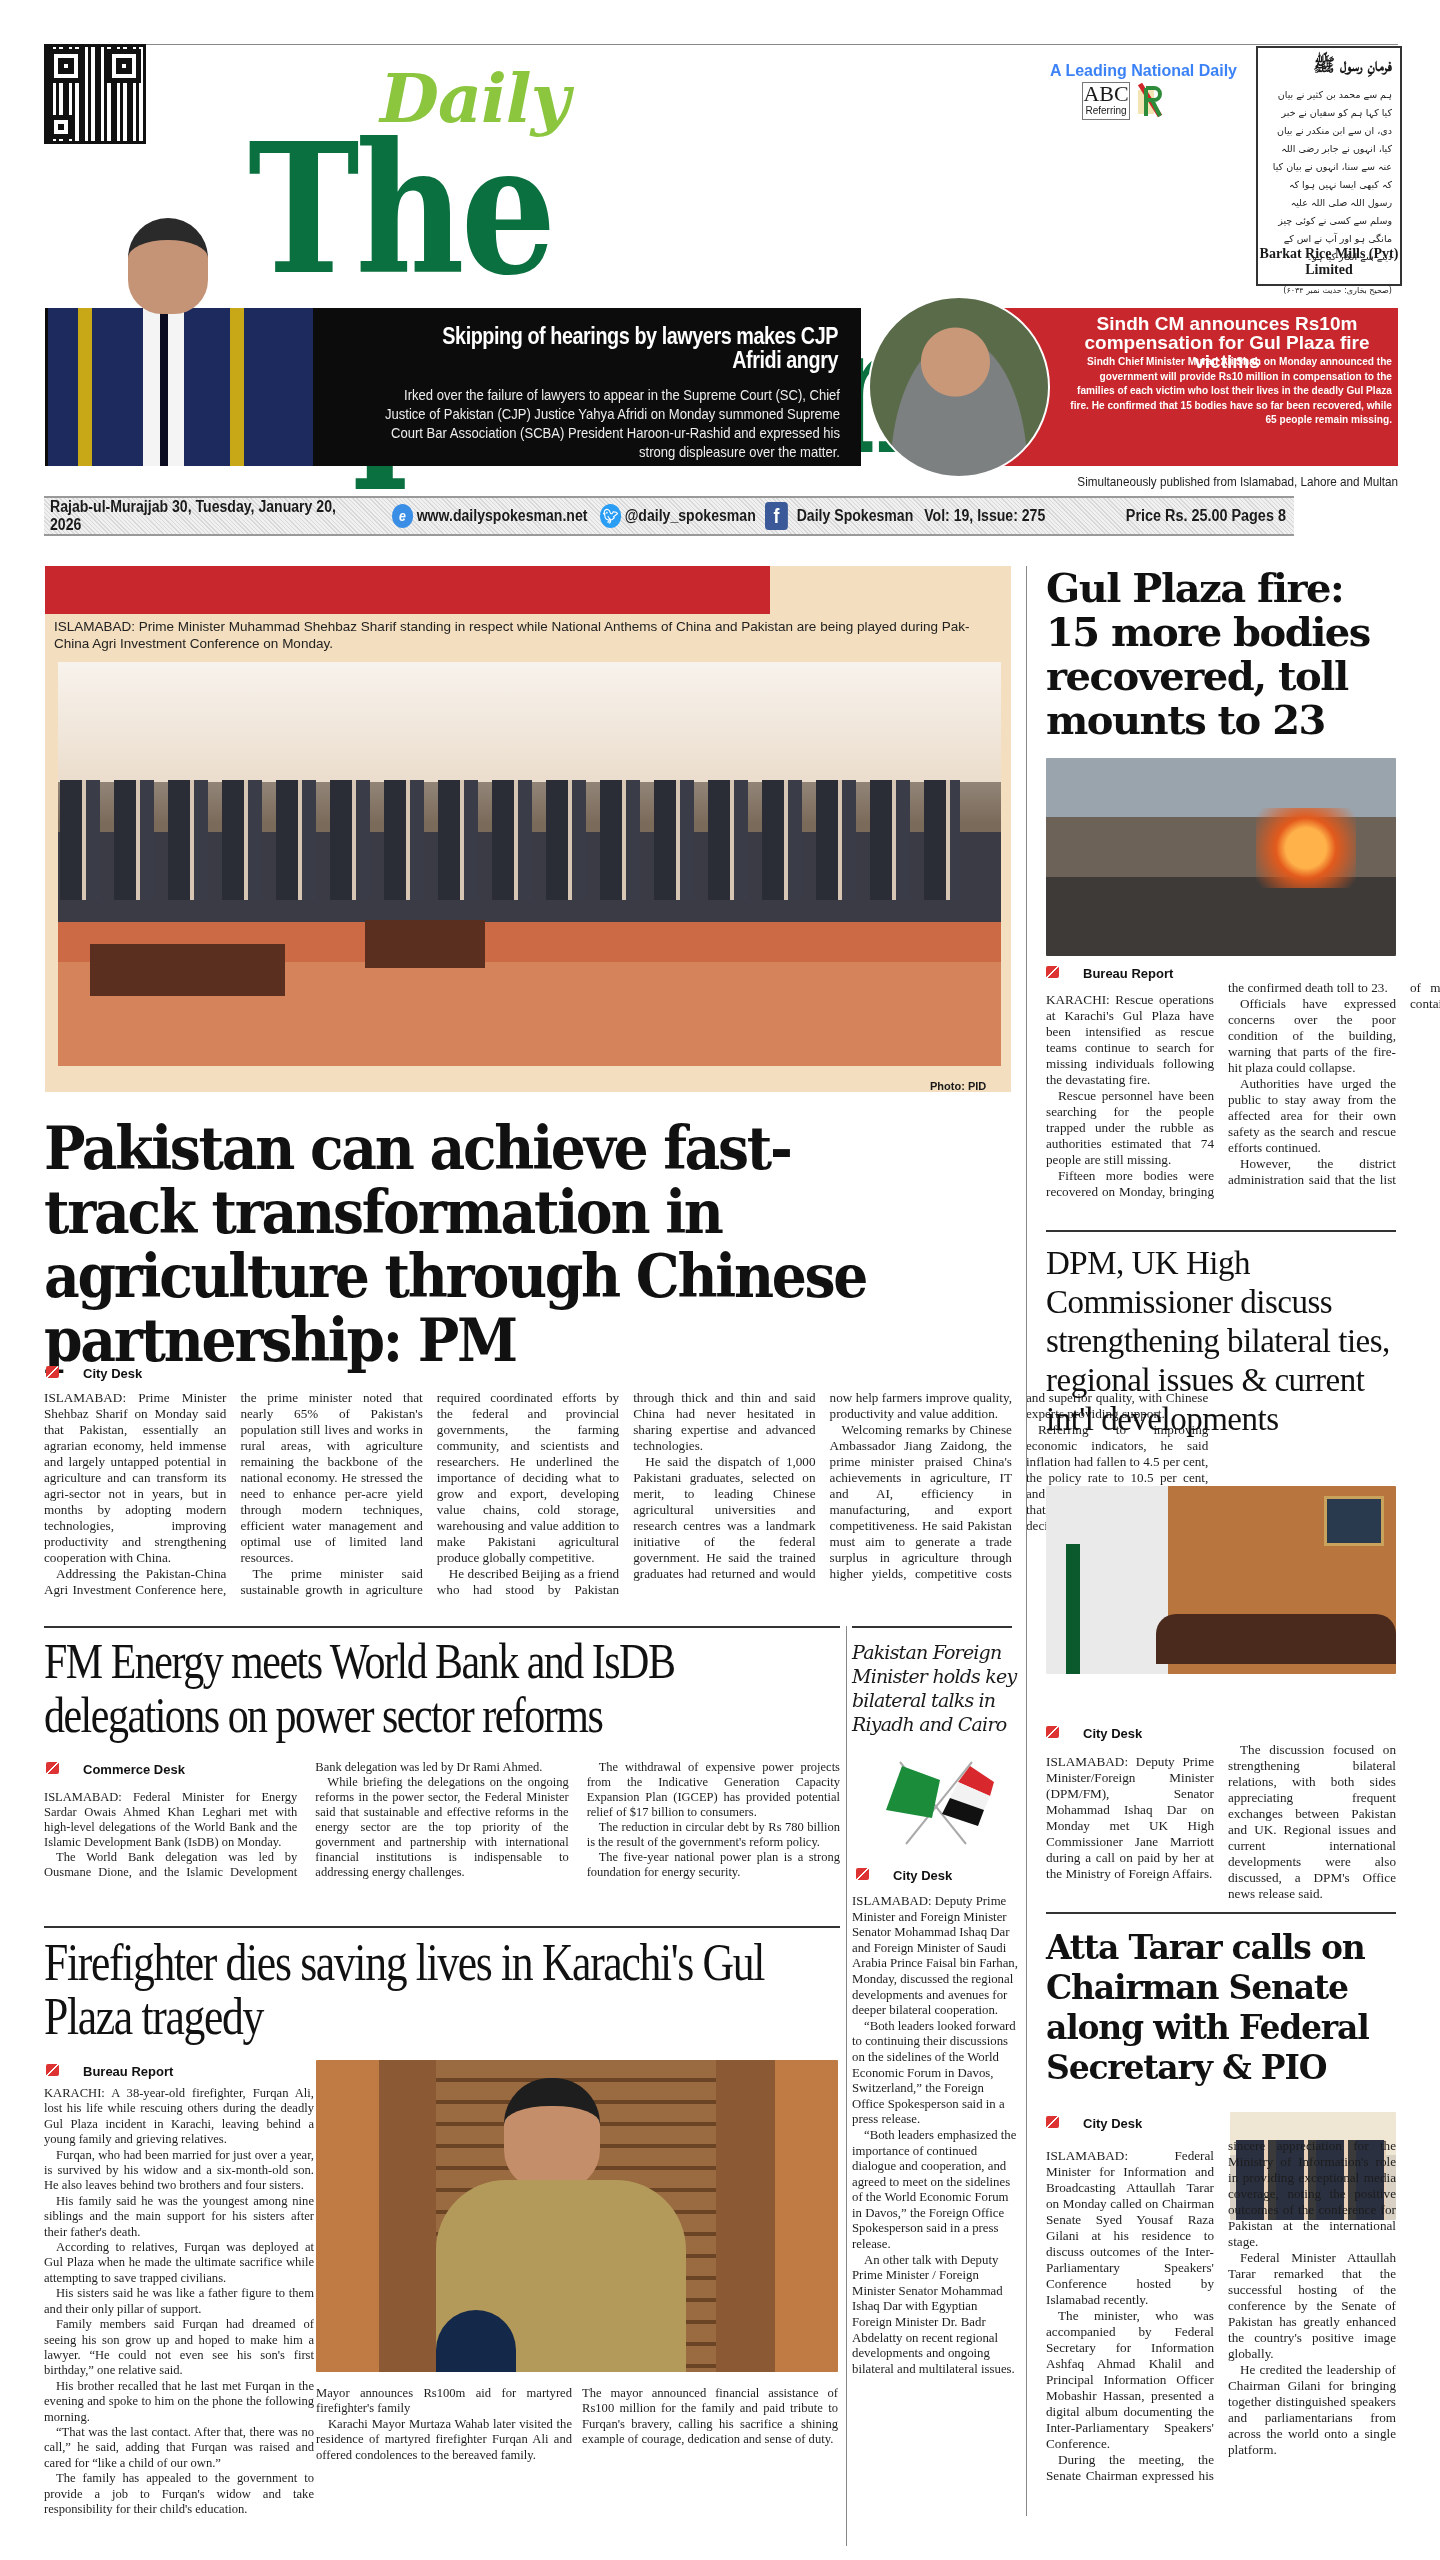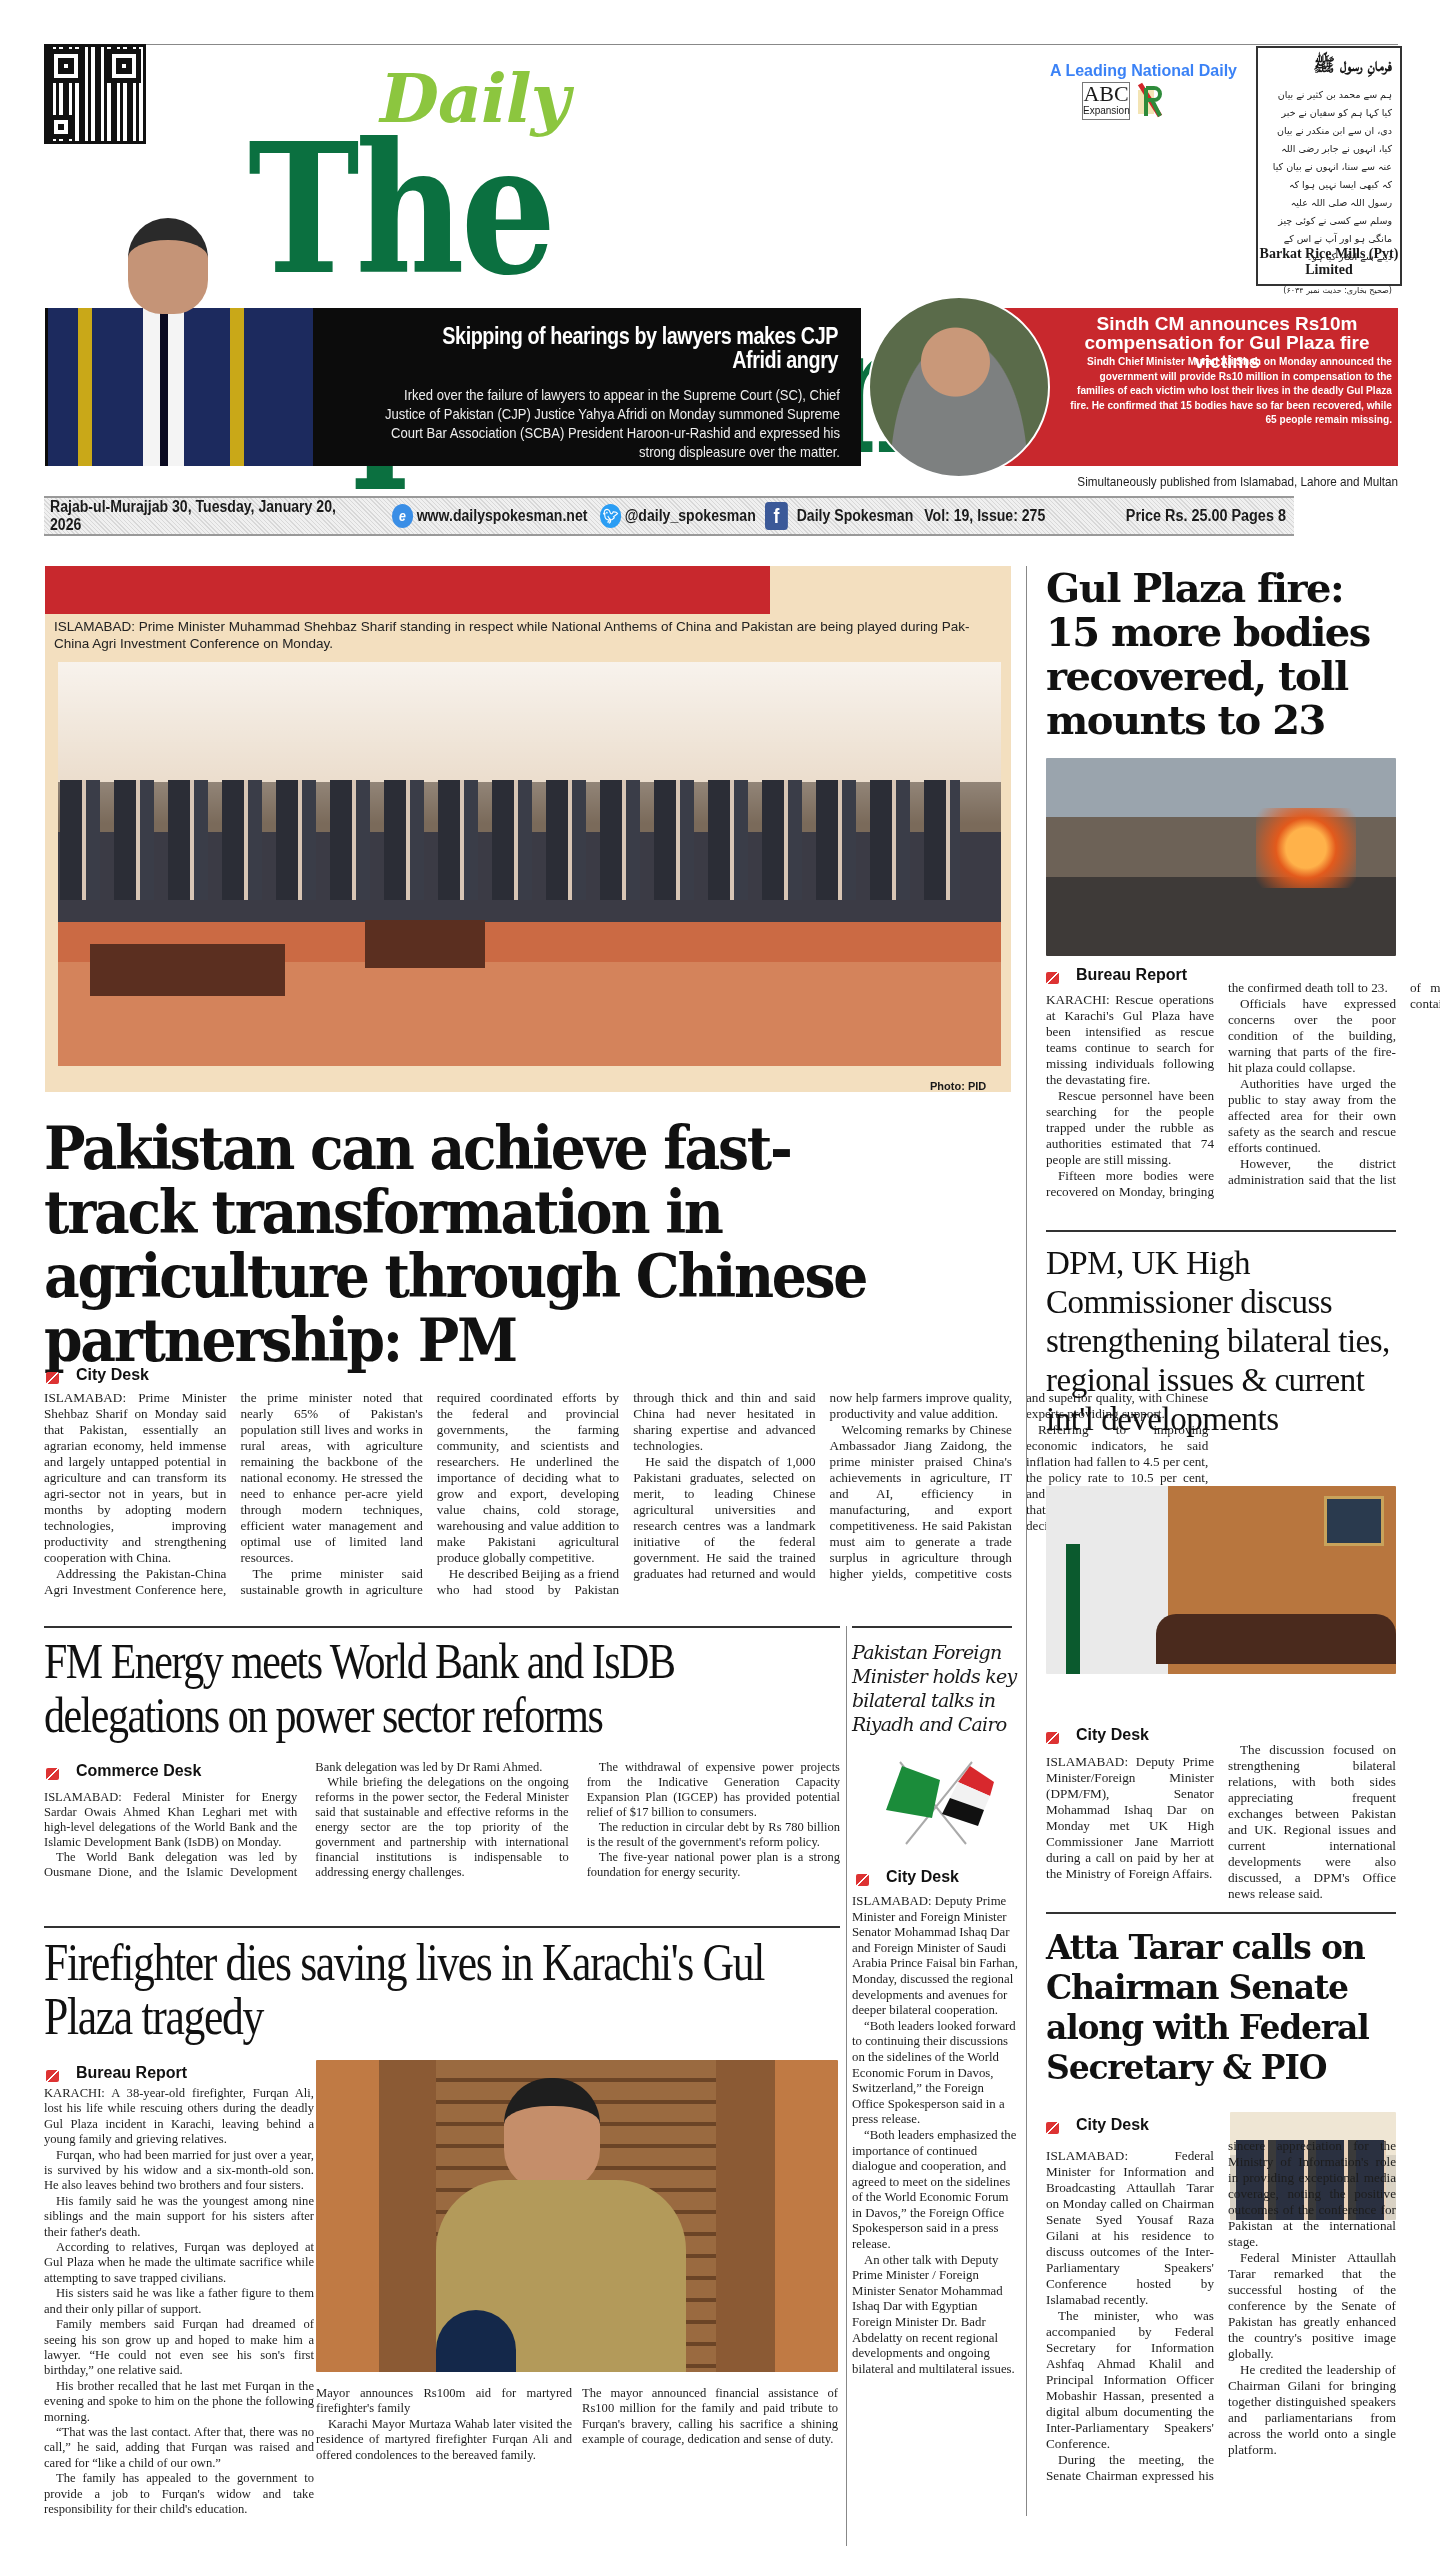--- a/index.html
+++ b/index.html
@@ -42,21 +42,21 @@
 .hero-red{left:45px;top:566px;width:725px;height:48px;background:#c8282d}
 .hero-cap{left:54px;top:618px;width:950px;font-family:"Liberation Sans",sans-serif;font-size:13.5px;line-height:17px;color:#222}
 .hero-img{left:58px;top:662px;width:943px;height:404px;background:
 linear-gradient(180deg,rgba(255,255,255,.7) 0,rgba(255,255,255,0) 40%),
 linear-gradient(180deg,#e7d6c2 0 120px,#7a6a5a 120px 170px,#3b3b45 170px 260px,#cb6a44 260px 300px,#d4835b 300px)}
 .hero-people{left:60px;top:780px;width:900px;height:120px;background:repeating-linear-gradient(90deg,#2b2d36 0 22px,#d8c6b5 22px 26px,#3a3d48 26px 40px,transparent 40px 54px)}
 .hero-desk{left:90px;top:944px;width:195px;height:52px;background:#5b2f20}
 .hero-desk2{left:365px;top:920px;width:120px;height:48px;background:#5b2f20}
 .photo-credit{left:930px;top:1080px;font-family:"Liberation Sans",sans-serif;font-size:11px;font-weight:bold}
 .lead-h{left:44px;top:1116px;width:970px;font-family:"DejaVu Serif",serif;font-weight:bold;font-size:60px;line-height:64px;letter-spacing:-2.5px;color:#111;transform:scaleX(.92);transform-origin:left}
-.byline{font-family:"Liberation Sans",sans-serif;font-weight:bold;font-size:16px;color:#111;display:flex;align-items:flex-end;gap:17px}
+.byline{font-family:"Liberation Sans",sans-serif;font-weight:bold;font-size:13px;color:#111;display:flex;align-items:flex-start;gap:24px}
 .byline i{display:inline-block;width:13px;height:12px;background:linear-gradient(135deg,#d33 0 45%,#fff 45% 55%,#d33 55%);border-radius:2px}
 .cols{display:grid;column-gap:12px;font-family:"Liberation Serif",serif;color:#1d1d1d;text-align:justify}
 .cols p{font-size:13.2px;line-height:16px;text-indent:0}
 .cols p+p{text-indent:12px}
 .sep-v{width:1px;background:#888}
 .sep-h{height:2px;background:#333}
 .right-h{font-family:"DejaVu Serif",serif;font-weight:bold;color:#111;letter-spacing:-1.5px}
 .right-h2{font-family:"Liberation Serif",serif;color:#111}
 .pic{border-radius:1px}
 .flags{left:870px;top:1758px;width:132px;height:90px}
@@ -64,21 +64,21 @@
 </head>
 <body>
 
 <div class="abs topline"></div>
 <div class="abs qr">
     <div class="qr-b"></div>
   </div>
 <div class="abs daily">Daily</div>
 <div class="abs mast">The Spokesman</div>
 <div class="abs tagline">A Leading National Daily</div>
-<div class="abs abc"><span>ABC</span><small>Expansion</small></div>
+<div class="abs abc"><span>ABC</span><small>Referring</small></div>
 <svg class="abs abc-logo" viewBox="0 0 28 36">
     <rect x="2" y="8" width="16" height="24" fill="#f3e4b4"></rect>
     <path d="M4 2 L24 34" stroke="#d0262a" stroke-width="5"></path>
     <path d="M10 6 v28 M10 6 h8 a6 6 0 0 1 0 12 h-8 M16 18 l8 16" stroke="#2e8b3a" stroke-width="4" fill="none"></path>
   </svg>
 <div class="abs hadith">
   <h4>فرمانِ رسول ﷺ</h4>
   <p>ہم سے محمد بن کثیر نے بیان کیا کہا ہم کو سفیان نے خبر دی، ان سے ابن منکدر نے بیان کیا، انہوں نے جابر رضی اللہ عنہ سے سنا، انہوں نے بیان کیا کہ کبھی ایسا نہیں ہوا کہ رسول اللہ صلی اللہ علیہ وسلم سے کسی نے کوئی چیز مانگی ہو اور آپ نے اس کے دینے سے انکار کیا ہو۔</p>
   <p class="ref">(صحیح بخاری: حدیث نمبر ۶۰۳۴)</p>
   <div class="sponsor">Barkat Rice Mills (Pvt) Limited</div>

